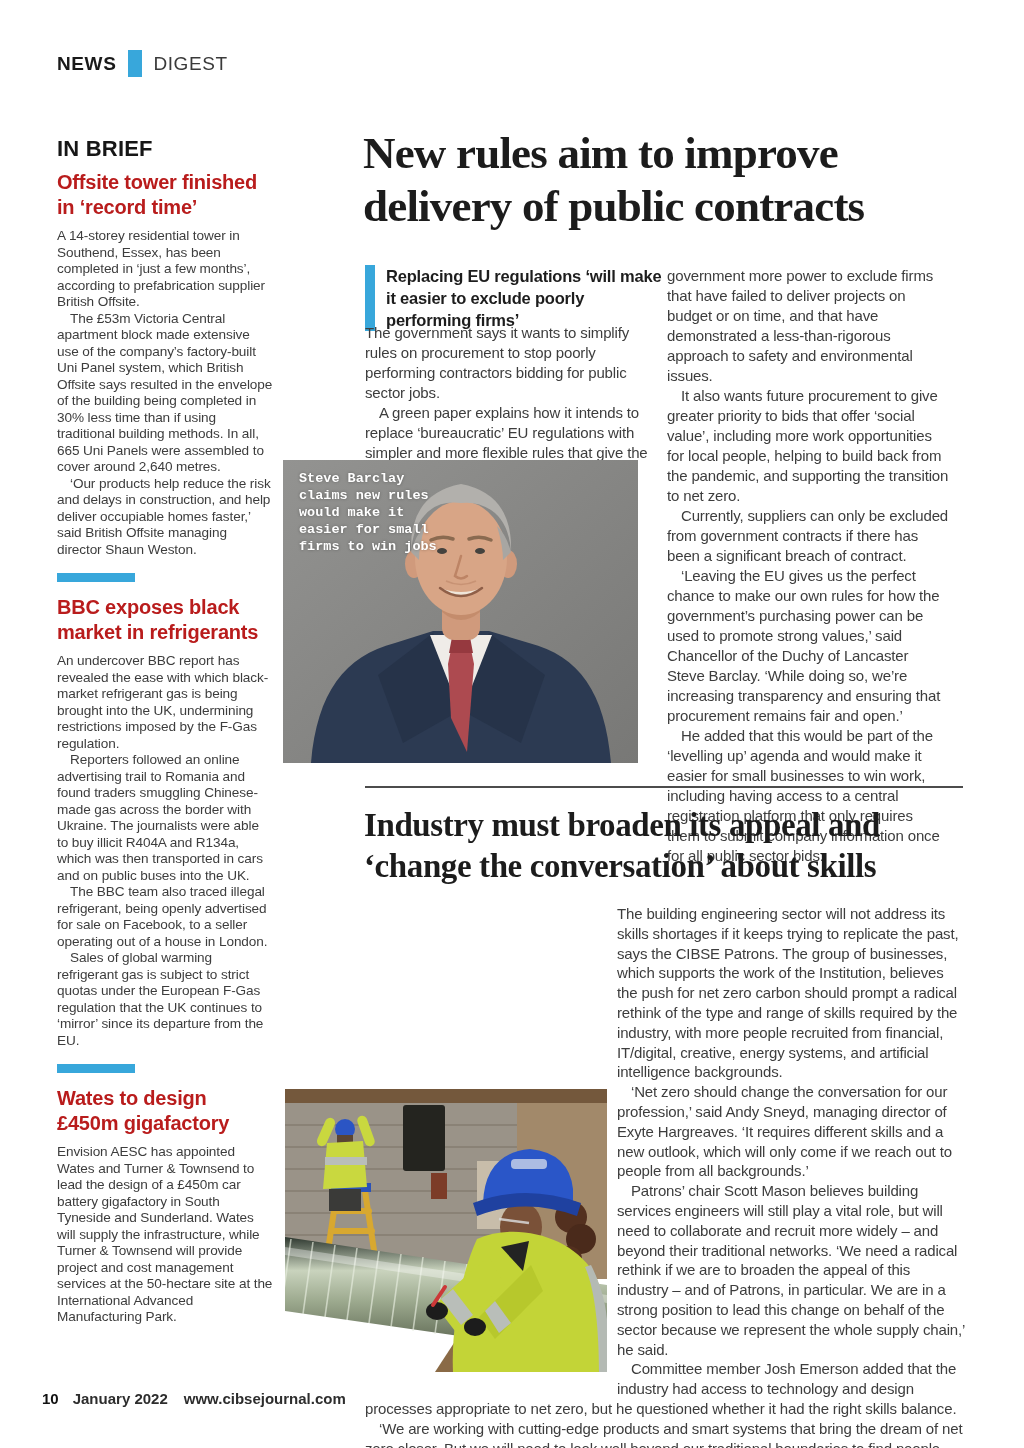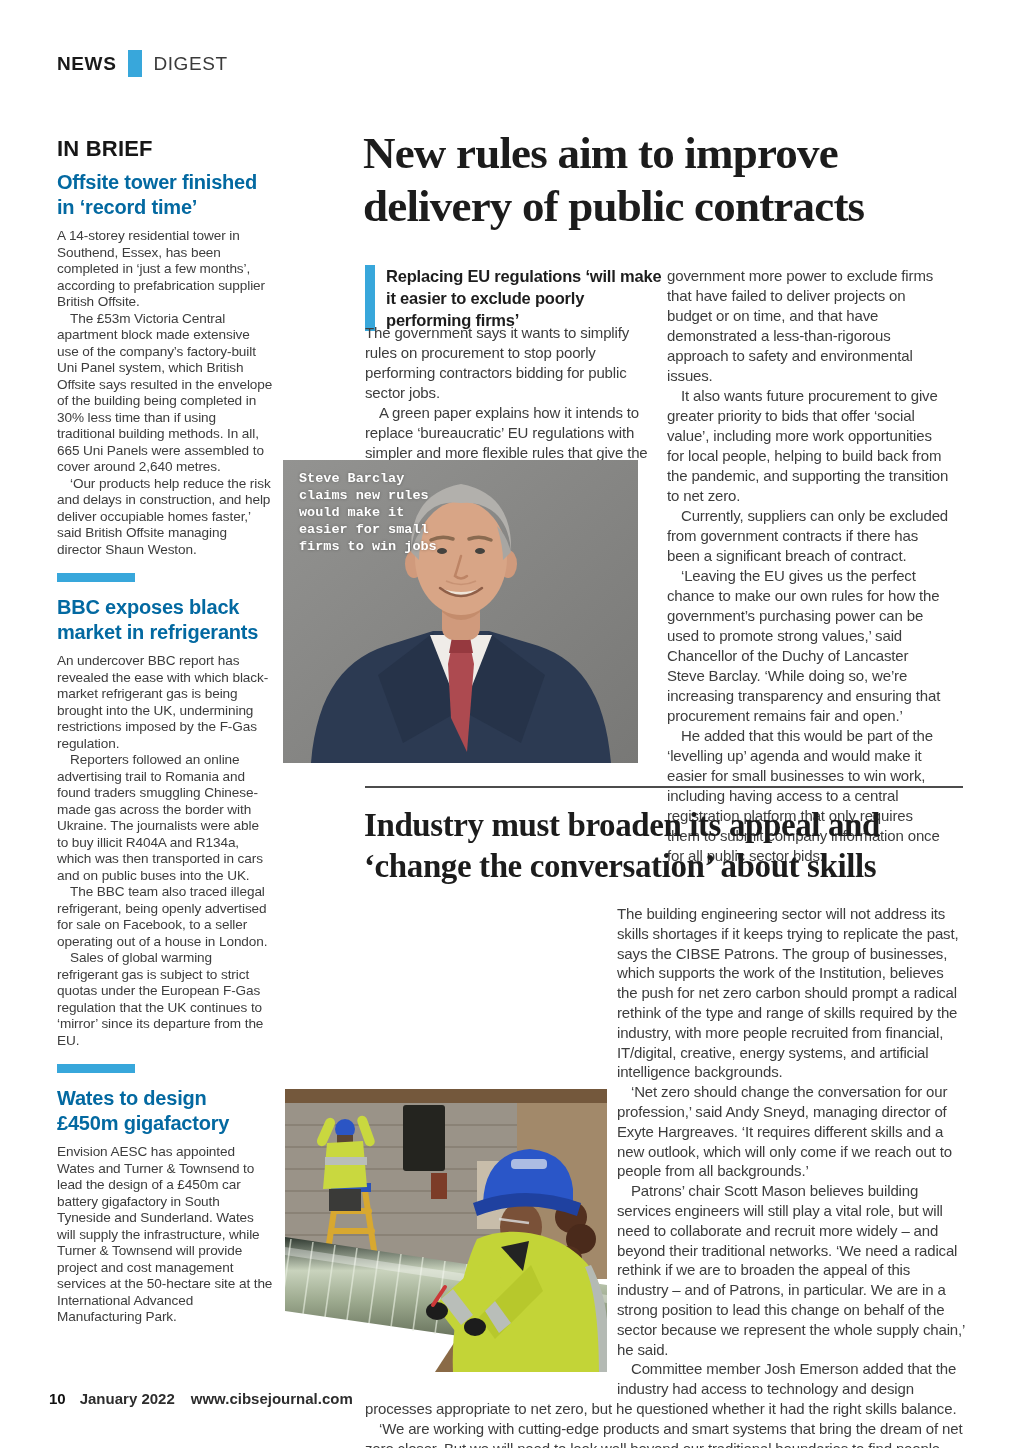--- a/index.html
+++ b/index.html
@@ -12,21 +12,21 @@
   }
   
   .kicker { position:absolute; left:57px; top:50px; display:flex; align-items:center; }
   .kicker .news { font-size:19px; font-weight:700; color:#1a1a1a; letter-spacing:.6px; }
   .kicker .kbar { width:14px; height:27px; background:var(--accent); margin:0 11px 0 12px; }
   .kicker .digest { font-size:19px; font-weight:400; color:#3a3a3a; letter-spacing:.6px; }
 
   
   .sidebar { position:absolute; left:57px; top:136px; width:216px; }
   .inbrief { font-size:22px; font-weight:700; color:#161616; letter-spacing:.2px; margin:0 0 8px; }
-  .side-title { font-size:20px; line-height:25px; font-weight:700; color:#0369a1; margin:0 0 8px; letter-spacing:-.2px; }
+  .side-title { font-size:20px; line-height:25px; font-weight:700; color:#b91c1c; margin:0 0 8px; letter-spacing:-.2px; }
   .side-body p { font-size:13.6px; line-height:16.5px; color:#3d3d3d; margin:0; letter-spacing:-.1px; }
   .side-body p + p { text-indent:13px; }
   .side-divider { width:78px; height:9px; background:var(--accent); margin:15px 0 13px; }
 
   
   .headline1 {
     position:absolute; left:363px; top:127px; width:606px;
     font-family:"Liberation Serif", serif; font-size:45px; line-height:53px;
     font-weight:700; color:#1c1c1c; letter-spacing:-.8px; margin:0;
   }
@@ -57,21 +57,21 @@
   }
   .skills-body { position:absolute; left:365px; top:904px; width:600px; }
   .skills-body p { font-size:15px; line-height:19.8px; color:#3d3d3d; margin:0; letter-spacing:-.15px; }
   .skills-body p + p { text-indent:14px; }
   .wrap-spacer { float:left; width:252px; height:300px; margin-top:178px; }
 
   .photo2 { position:absolute; left:285px; top:1089px; width:322px; height:283px; }
   .photo2 svg { display:block; }
 
   
-  .footer { position:absolute; left:49px; top:1390px; display:flex; align-items:baseline; font-size:15px; color:#222; }
+  .footer { position:absolute; left:42px; top:1390px; display:flex; align-items:baseline; font-size:15px; color:#222; }
   .footer .pageno { font-weight:700; color:#111; margin-right:14px; }
   .footer .issue { font-weight:700; color:#2d2d2d; margin-right:16px; }
   .footer .site { font-weight:700; color:#2d2d2d; }
 </style>
 </head>
 <body>
 
 <div class="page">
 
   <div class="kicker">

